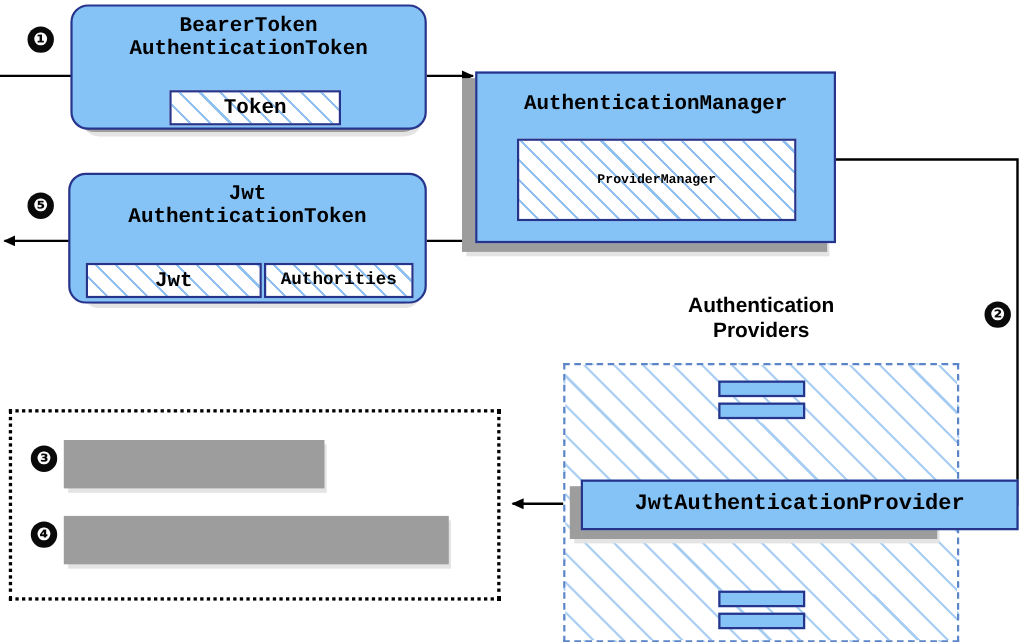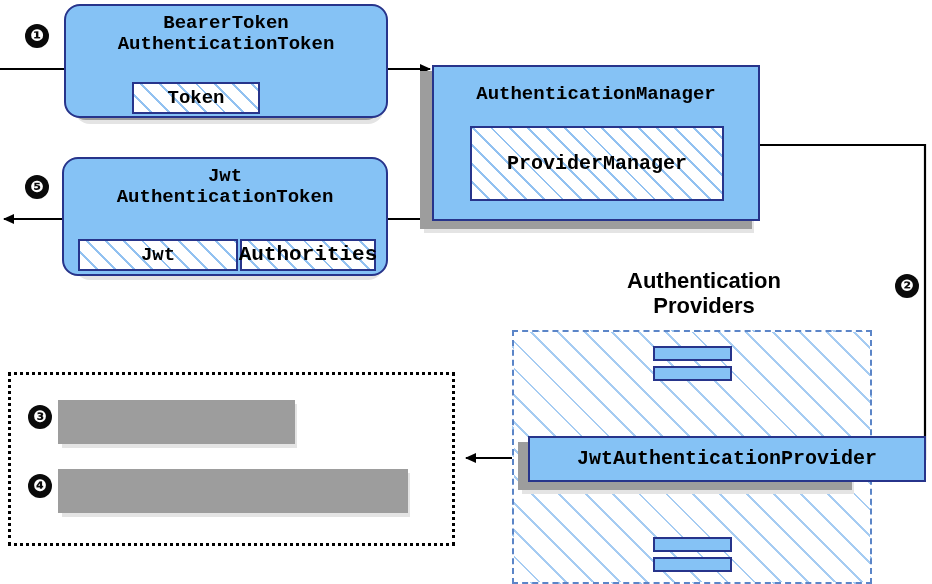--- a/index.html
+++ b/index.html
@@ -181,48 +181,48 @@
     <line x1="692" y1="398" x2="692" y2="432" stroke="#000000" stroke-width="4" marker-start="url(#arrow-v)" marker-end="url(#arrow-v)"></line>
 
     <line x1="692" y1="488" x2="692" y2="524" stroke="#000000" stroke-width="4" marker-start="url(#arrow-v)" marker-end="url(#arrow-v)"></line>
   </svg>
 
   <div class="shadow-light rounded" style="left:74px; top:14px; width:310px; height:110px;"></div>
   <div class="shadow-dark rounded" style="left:70px; top:10px; width:312px; height:110px;"></div>
   <div class="blue-box rounded" style="left:64px; top:4px; width:324px; height:114px; padding-top:7px;">
     <div class="box-title" style="font-size:19px;">BearerToken
 AuthenticationToken</div>
-    <div class="hatch-box" style="left:66px; top:76px; width:128px; height:32px;">
+    <div class="hatch-box" style="left:88px; top:76px; width:156px; height:32px;">
       <span class="label" style="font-size:19px;">Token</span>
     </div>
   </div>
 
   <div class="shadow-light" style="left:424px; top:75px; width:330px; height:158px;"></div>
   <div class="shadow-dark" style="left:420px; top:71px; width:332px; height:158px;"></div>
   <div class="blue-box" style="left:432px; top:65px; width:328px; height:156px; padding-top:17px;">
     <div class="box-title" style="font-size:19px;">AuthenticationManager</div>
     <div class="hatch-box" style="left:36px; top:59px; width:254px; height:75px;">
-      <span class="label" style="font-size:20px;">ProviderManager</span>
+      <span class="label" style="font-size:12px;">ProviderManager</span>
     </div>
   </div>
 
   <div class="shadow-light rounded" style="left:74px; top:168px; width:310px; height:112px;"></div>
   <div class="shadow-dark rounded" style="left:70px; top:164px; width:312px; height:112px;"></div>
   <div class="blue-box rounded" style="left:62px; top:157px; width:326px; height:119px; padding-top:7px;">
     <div class="box-title" style="font-size:19px;">Jwt
 AuthenticationToken</div>
     <div class="hatch-box" style="left:14px; top:80px; width:160px; height:32px;">
       <span class="label" style="font-size:19px;">Jwt</span>
     </div>
     <div class="hatch-box" style="left:176px; top:80px; width:136px; height:32px;">
-      <span class="label" style="font-size:21px;">Authorities</span>
-    </div>
-  </div>
-
-  <div class="region-caption" style="left:572px; top:268px; width:264px; font-size:22px;">Authentication
+      <span class="label" style="font-size:16px;">Authorities</span>
+    </div>
+  </div>
+
+  <div class="region-caption" style="left:560px; top:268px; width:264px; font-size:19px;">Authentication
 Providers</div>
 
   <div class="providers-region" style="left:512px; top:330px; width:360px; height:254px;"></div>
 
   <div class="mini-bar" style="left:653px; top:346px; width:79px; height:15px;"></div>
   <div class="mini-bar" style="left:653px; top:366px; width:79px; height:15px;"></div>
 
   <div class="mini-bar" style="left:653px; top:537px; width:79px; height:15px;"></div>
   <div class="mini-bar" style="left:653px; top:557px; width:79px; height:15px;"></div>
 

